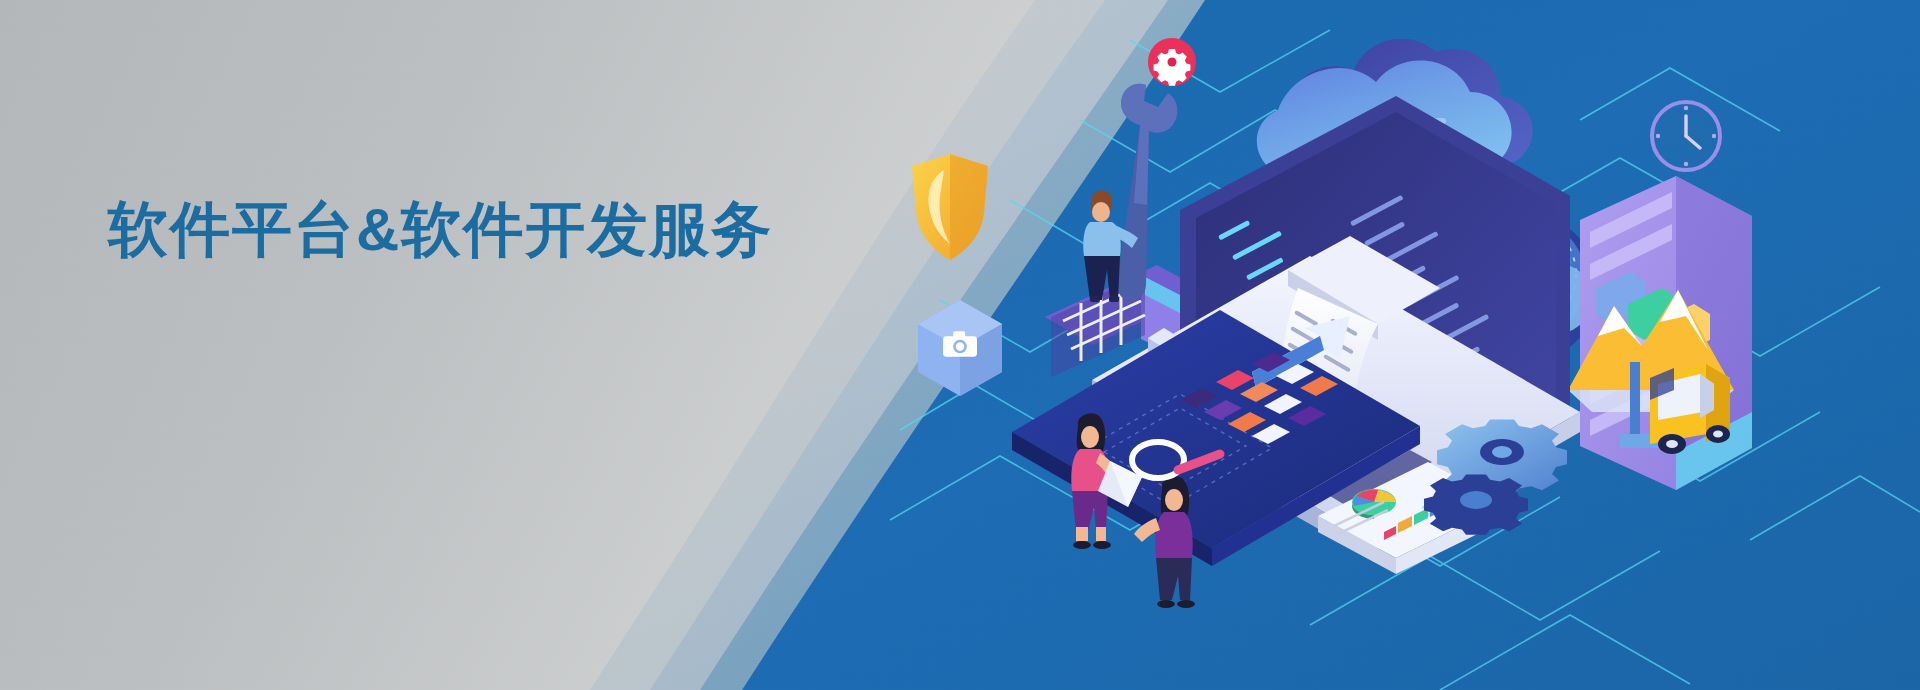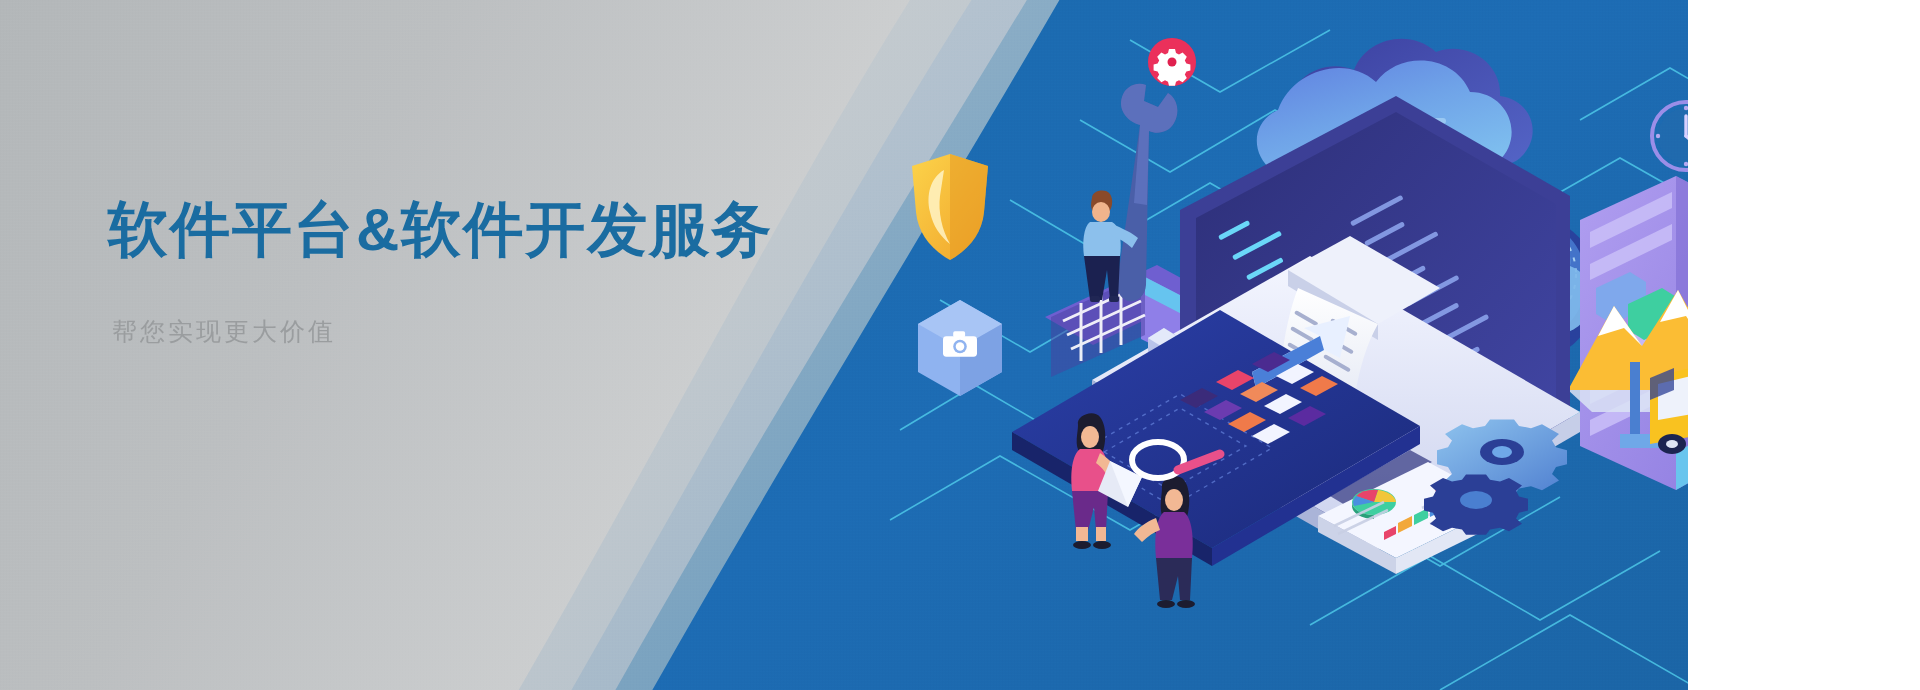--- a/index.html
+++ b/index.html
@@ -1,20 +1,20 @@
 <!DOCTYPE html>
 <html><head>
 <meta charset="utf-8">
 <title>Banner</title>
 <style>
   html,body{margin:0;padding:0;background:#fff;}
   *{box-sizing:border-box;}
   .banner{
     position:relative;
-    width:1688px;height:690px;
+    width:1920px;height:690px;
     overflow:hidden;
     font-family:"Liberation Sans","DejaVu Sans",sans-serif;
     background:linear-gradient(118deg,#b3b7b9 0%,#bcbfc1 22%,#cfd1d2 48%,#dcdcdc 72%,#e0e0e0 100%);
   }
 
   
   .blue-plate{position:absolute;inset:0;}
   .blue-plate svg{position:absolute;inset:0;width:100%;height:100%;display:block;}
 
   
@@ -79,21 +79,20 @@
 
       <path d="M1168 0 L1920 0 L1920 690 L700 690 C860 440 1030 200 1168 0 Z" fill="url(#band3)" opacity=".9"></path>
 
       <path d="M1205 0 L1920 0 L1920 690 L742 690 C900 445 1070 205 1205 0 Z" fill="url(#blueGrad)"></path>
     </svg>
     <div class="noise"></div>
   </div>
 
   <div class="copy">
     <h1 class="headline">软件平台&amp;软件开发服务</h1>
-    <p class="subline">帮您实现更大价值</p>
   </div>
 
   <div class="art">
     <svg viewBox="0 0 1040 690" preserveAspectRatio="xMidYMid meet">
       <defs>
         <linearGradient id="gCloud" x1="0" y1="0" x2="0.6" y2="1">
           <stop offset="0" stop-color="#5f7fe0"></stop>
           <stop offset="0.5" stop-color="#6fa3e8"></stop>
           <stop offset="1" stop-color="#7fc0ef"></stop>
         </linearGradient>

